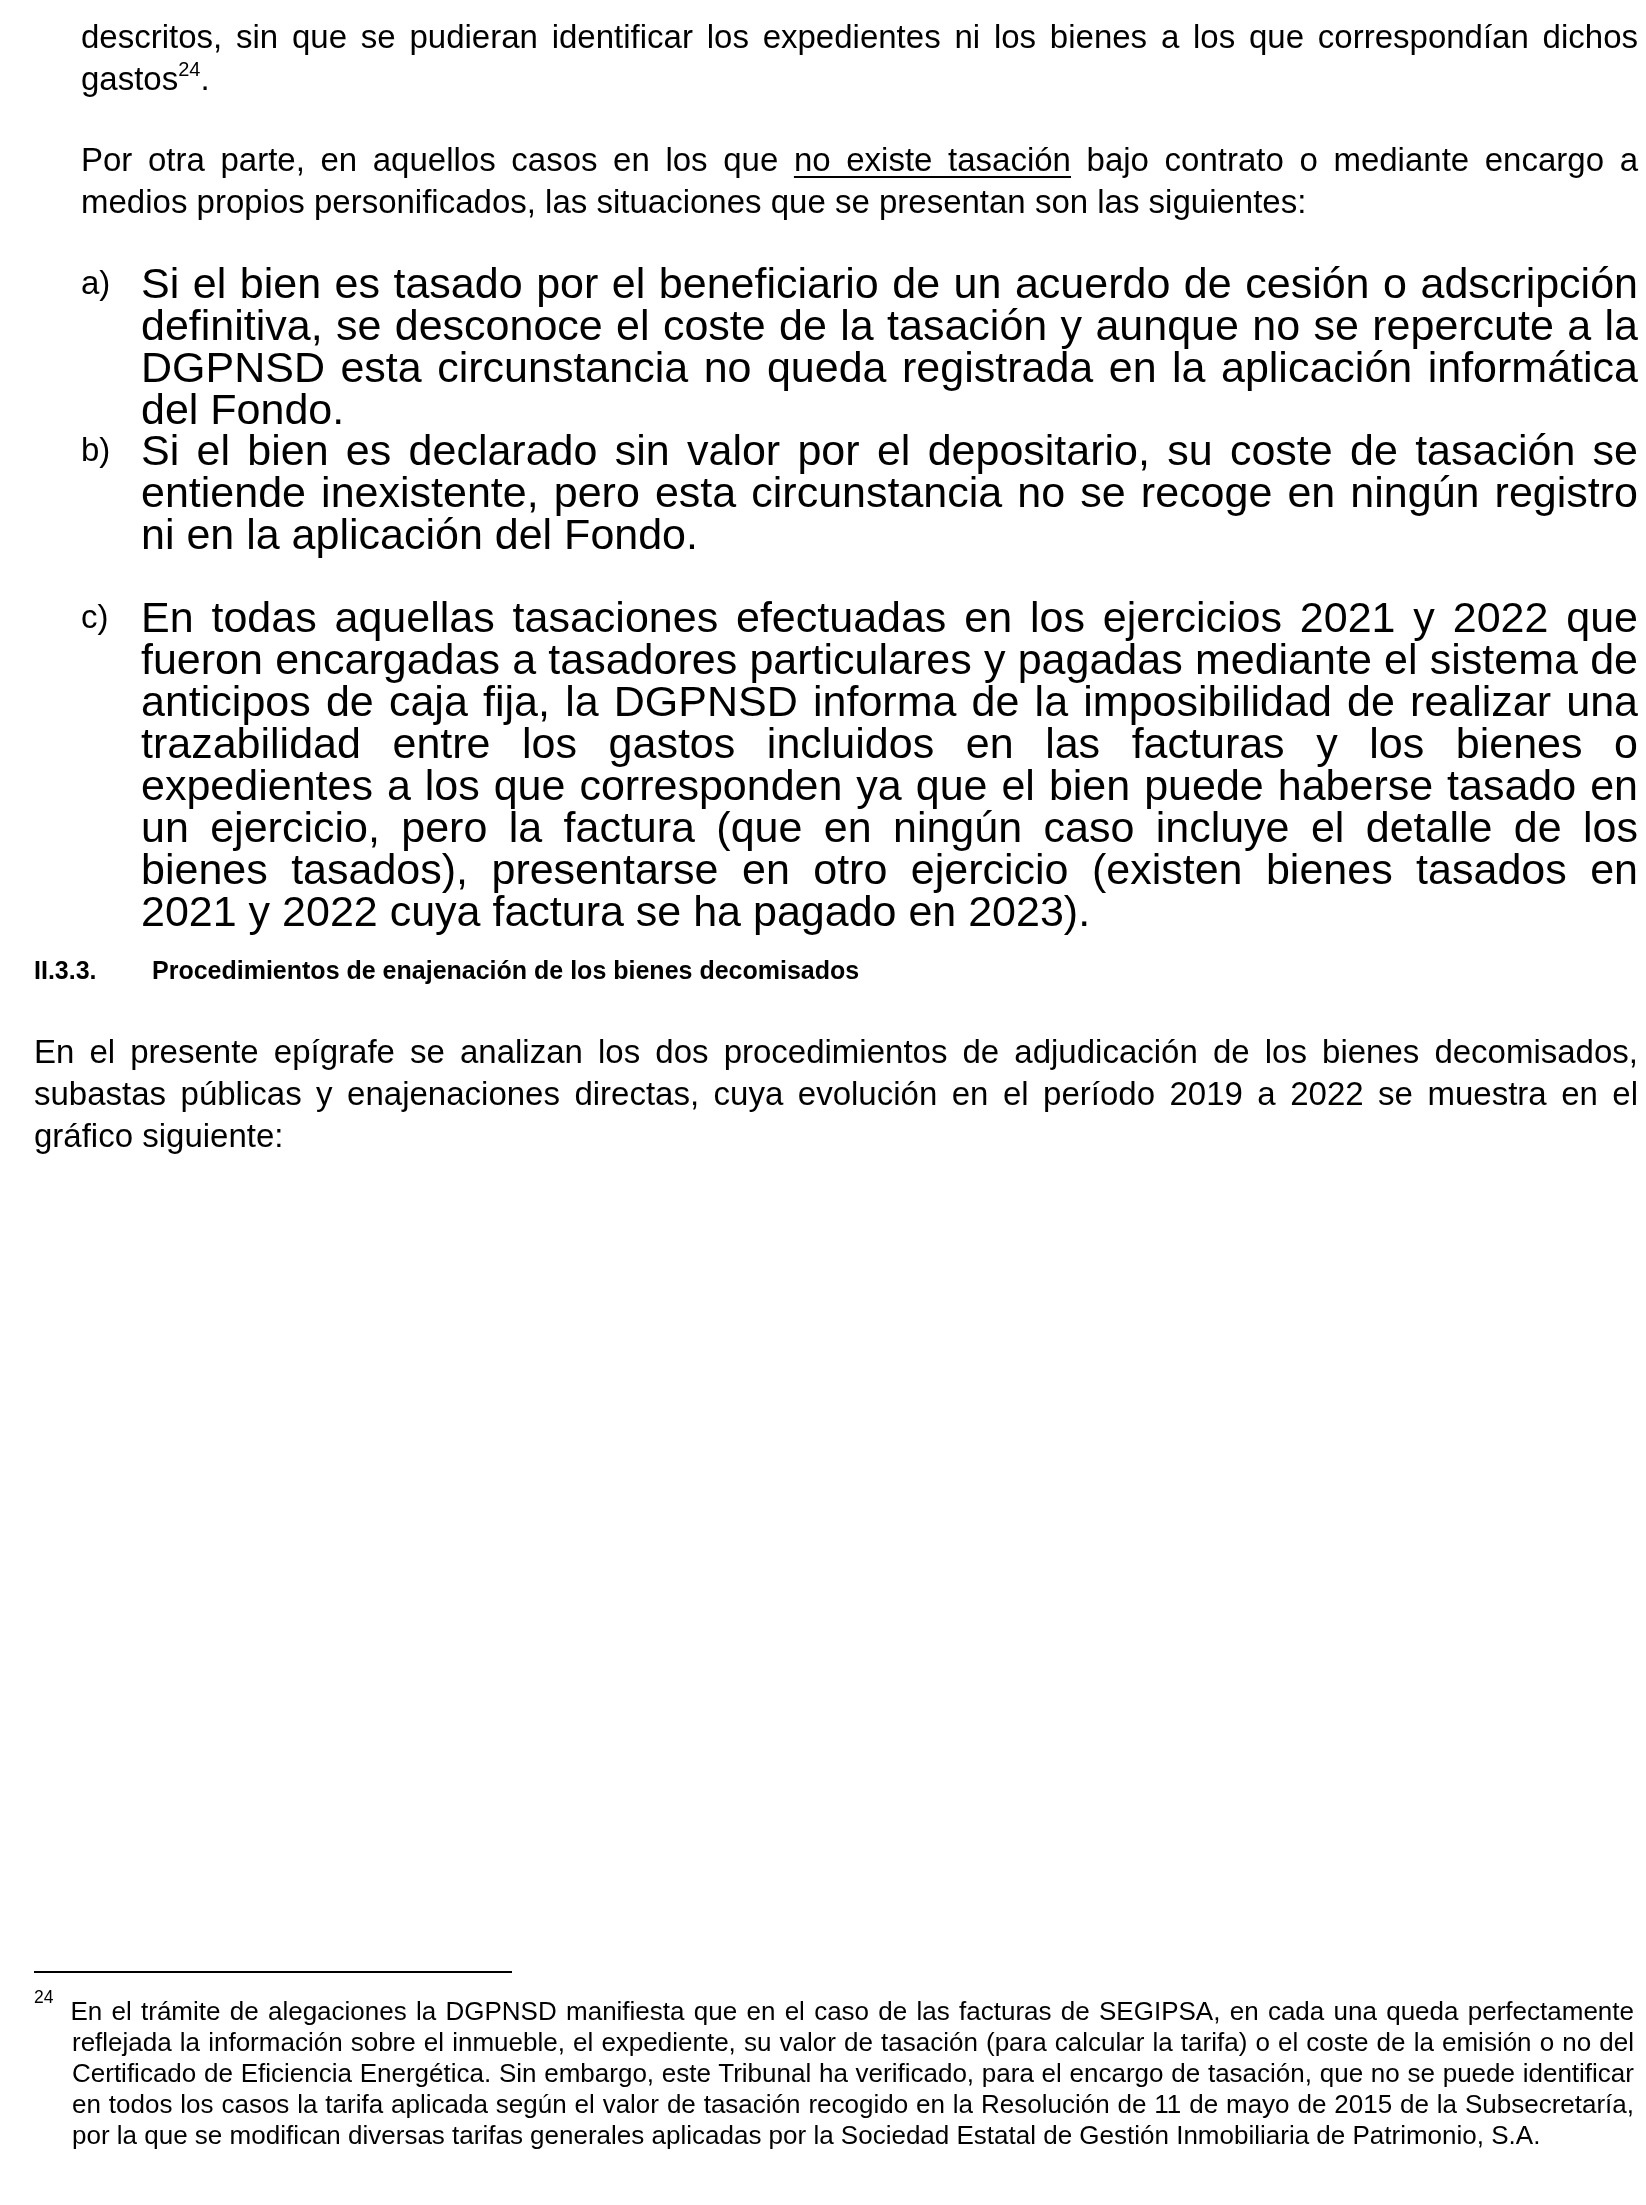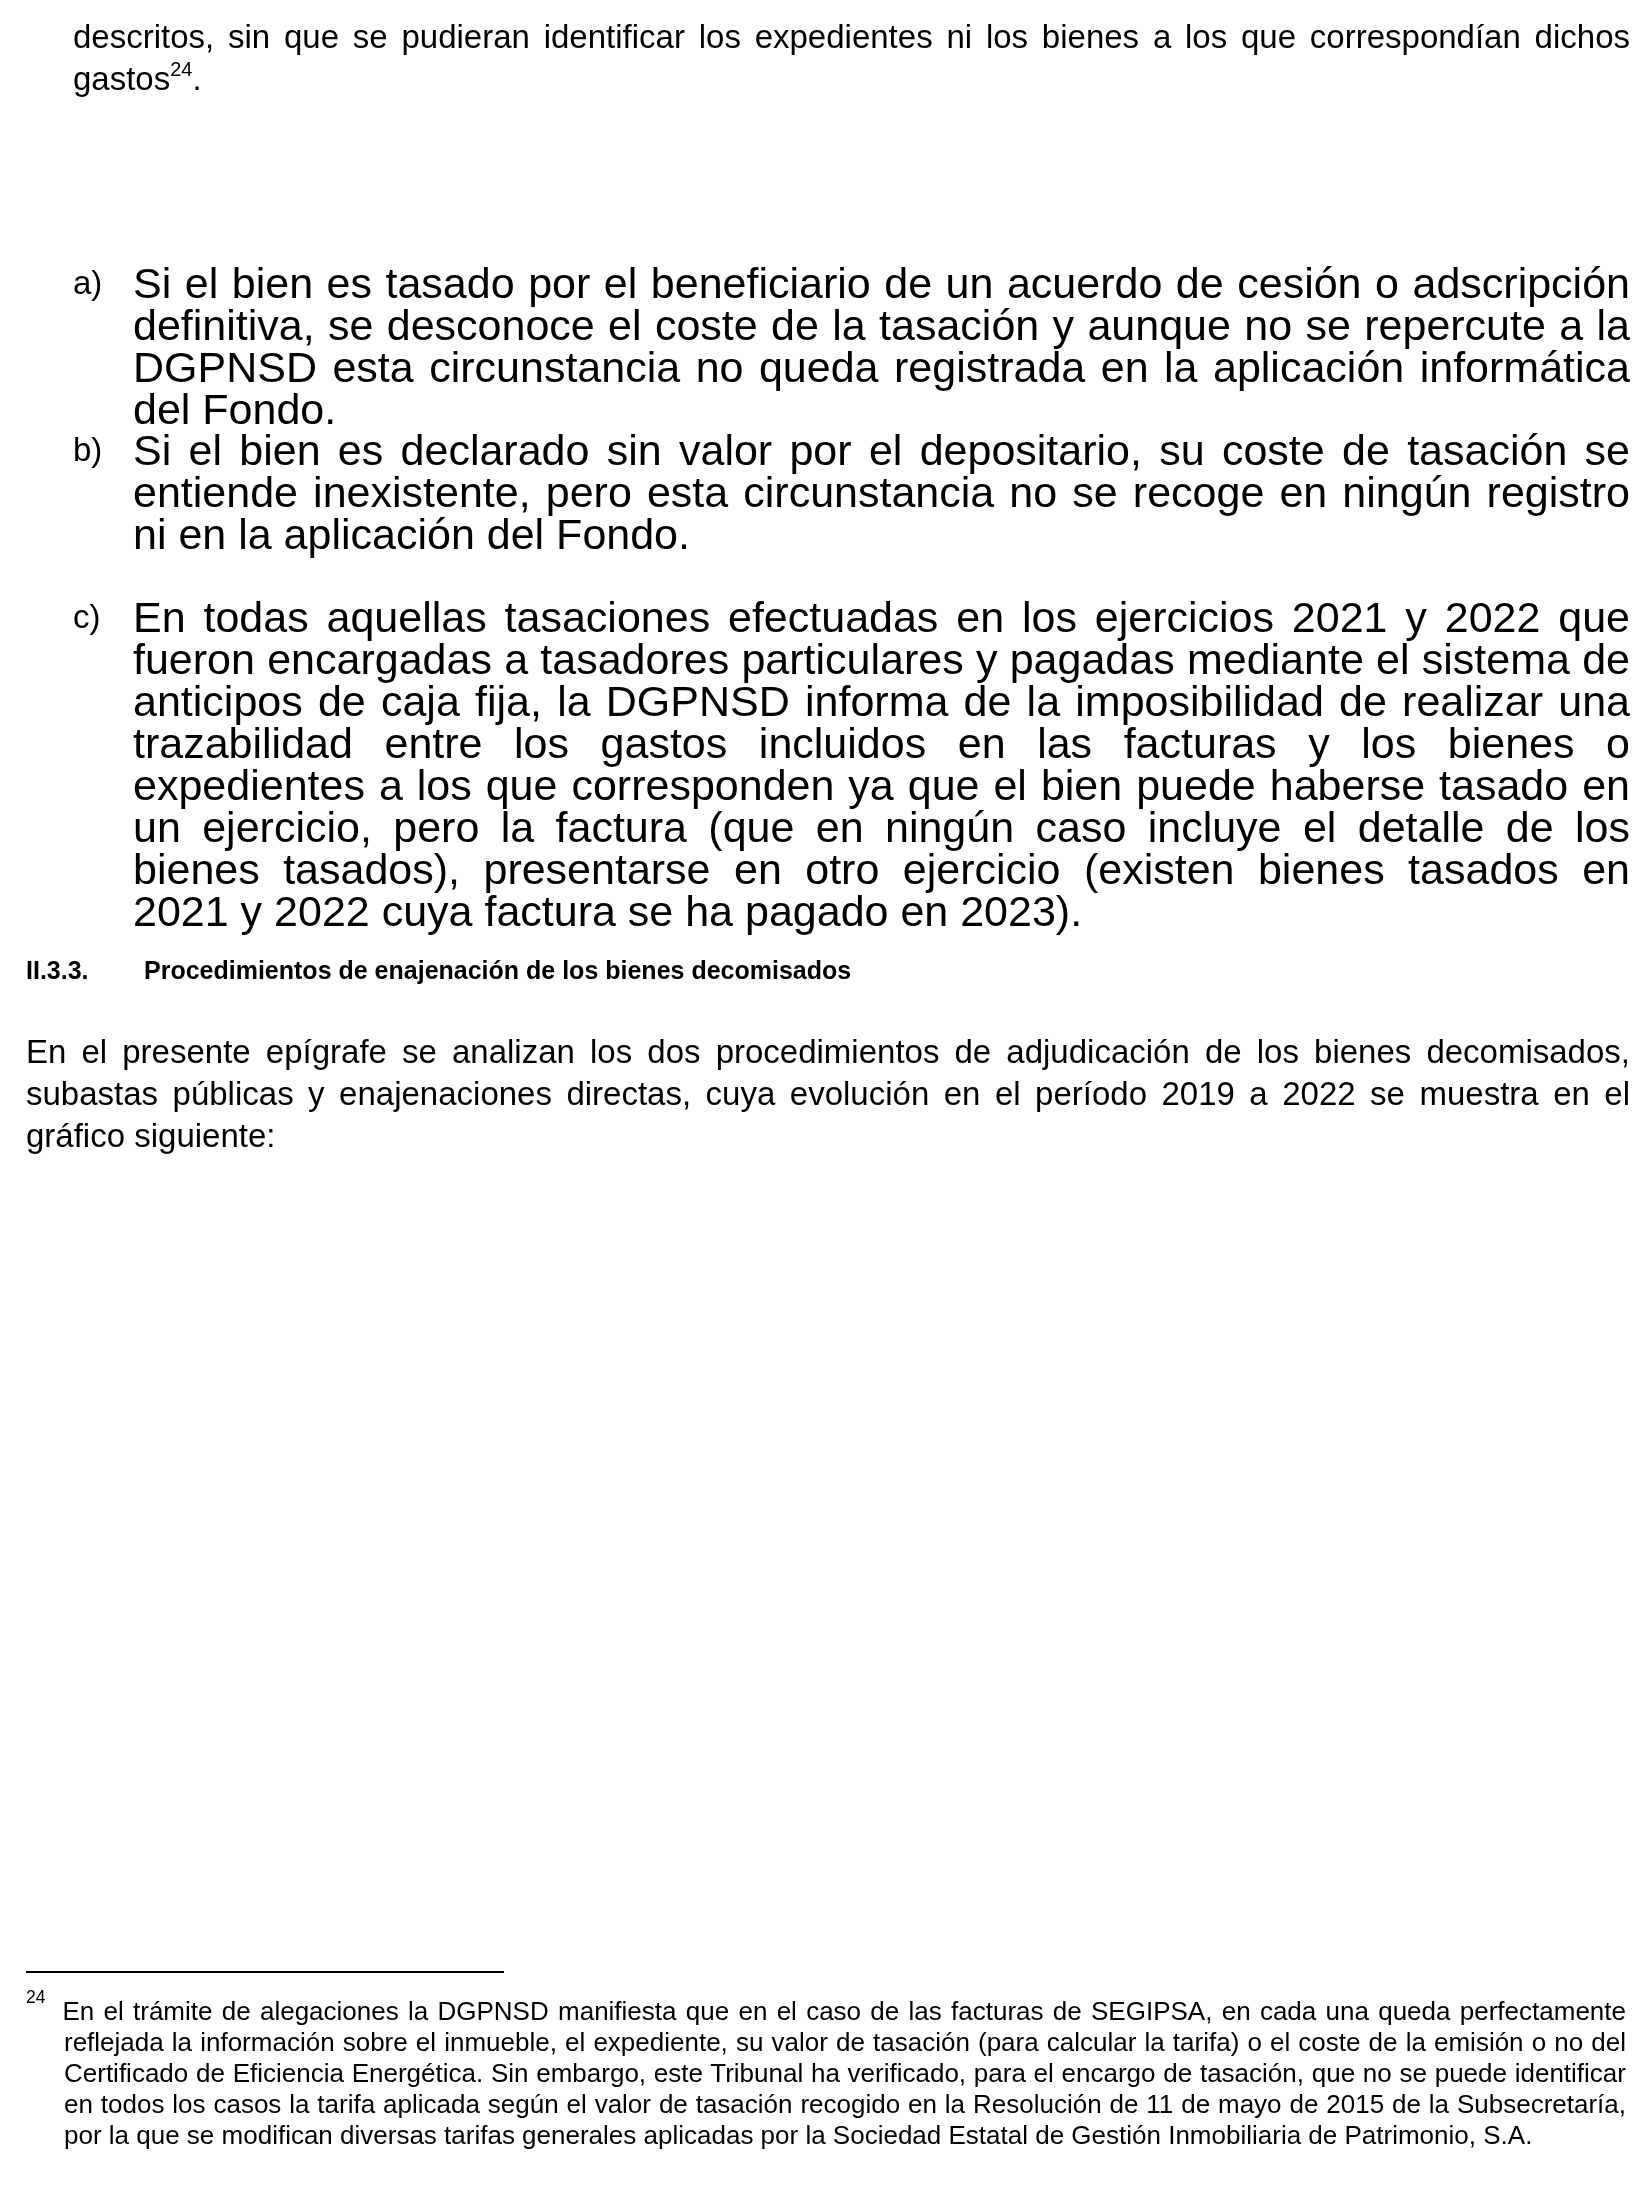--- a/index.html
+++ b/index.html
@@ -4,21 +4,21 @@
 <style>
   html, body { margin: 0; padding: 0; background: #ffffff; }
   body {
     width: 1647px;
     height: 2205px;
     position: relative;
     overflow: hidden;
     font-family: "Liberation Sans", sans-serif;
     color: #000000;
   }
-  .page { position: absolute; left: 0; top: 0; width: 1628px; height: 2205px; }
+  .page { position: absolute; left: 8px; top: 0; width: 1628px; height: 2205px; }
   .para {
     position: absolute;
     font-size: 33px;
     line-height: 42px;
     text-align: justify;
     text-align-last: left;
     margin: 0;
   }
   .p-indent { left: 73px; width: 1557px; }
   .p-full { left: 26px; width: 1604px; }
@@ -57,20 +57,21 @@
     text-align: justify; text-align-last: left;
   }
 </style>
 </head>
 <body>
 
 <div class="page">
 
   <p class="para p-indent" style="top:16px;"><span>descritos, sin que se pudieran identificar los expedientes ni los bienes a los que correspondían dichos gastos</span><sup>24</sup><span>.</span></p>
 
+  <p class="para p-indent" style="top:139px;"><span>Por otra parte, en aquellos casos en los que </span><span class="u">no existe tasación</span><span> bajo contrato o mediante encargo a medios propios personificados, las situaciones que se presentan son las siguientes:</span></p>
 
   <div class="list-item" style="top:262px;">
     <span class="marker">a)</span>
     <p class="body">Si el bien es tasado por el beneficiario de un acuerdo de cesión o adscripción definitiva, se desconoce el coste de la tasación y aunque no se repercute a la DGPNSD esta circunstancia no queda registrada en la aplicación informática del Fondo.</p>
   </div>
 
   <div class="list-item" style="top:429px;">
     <span class="marker">b)</span>
     <p class="body">Si el bien es declarado sin valor por el depositario, su coste de tasación se entiende inexistente, pero esta circunstancia no se recoge en ningún registro ni en la aplicación del Fondo.</p>
   </div>

